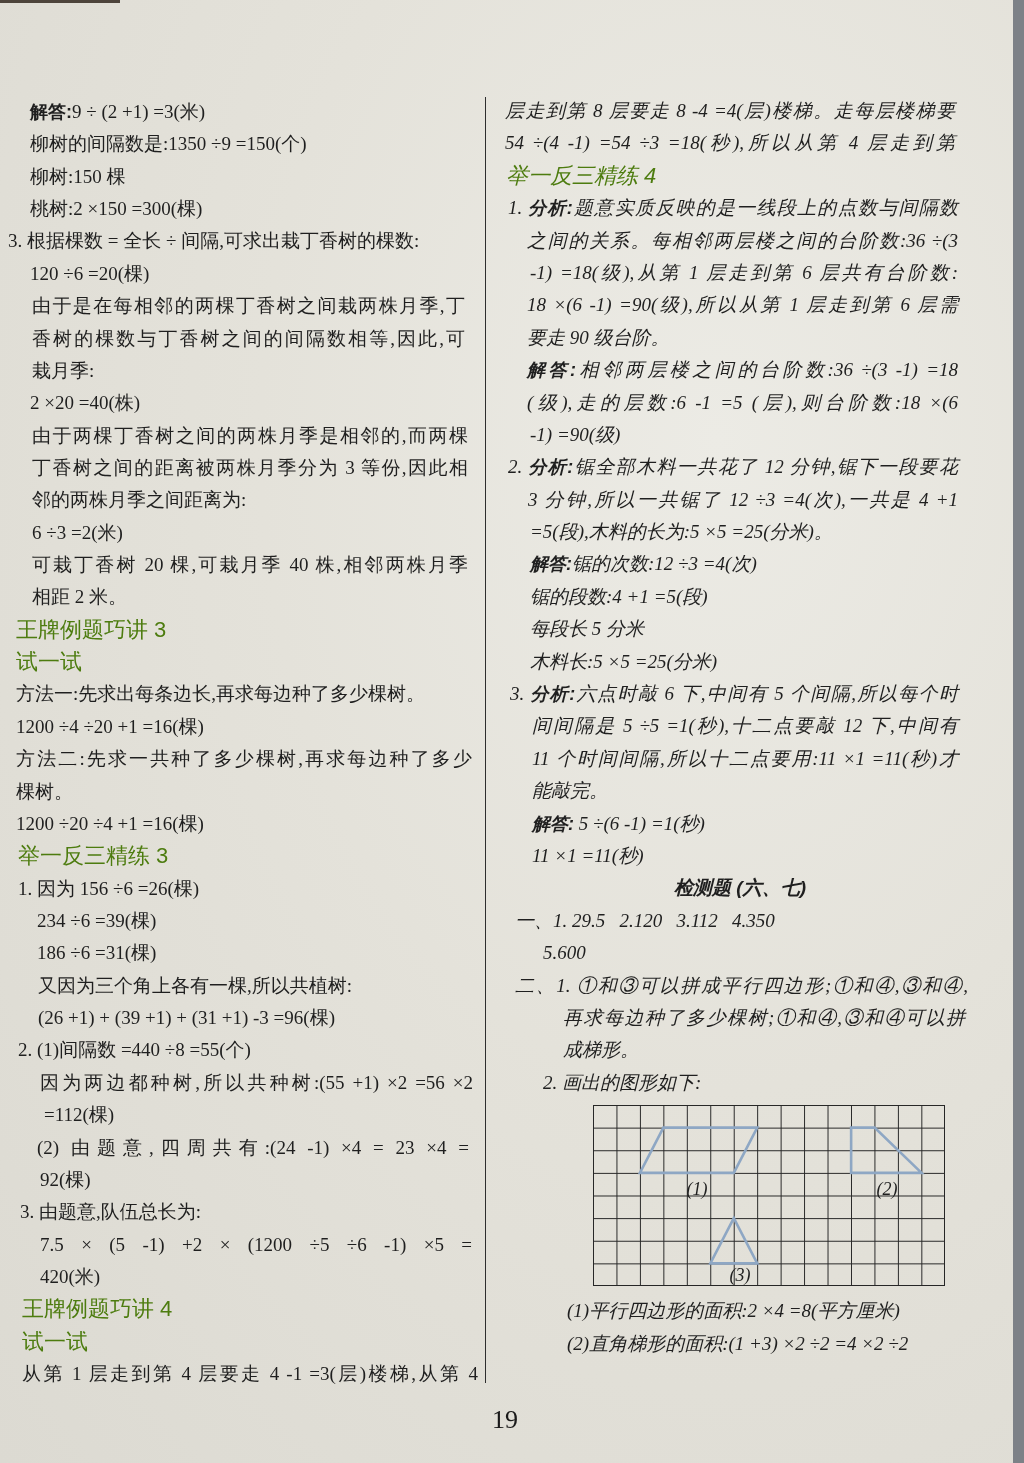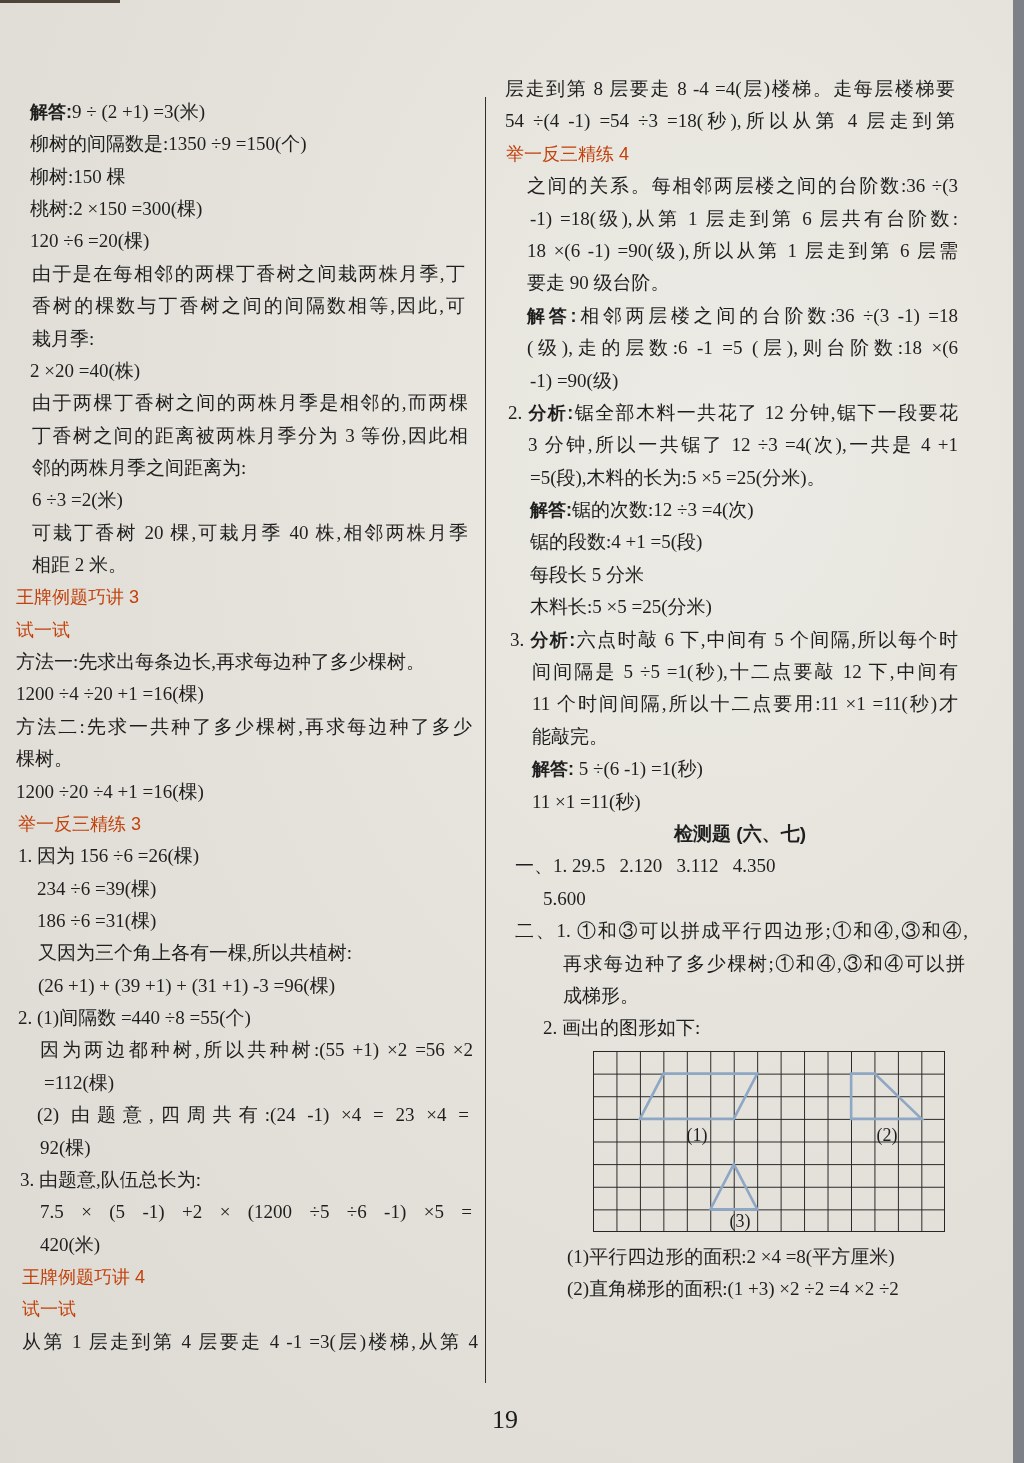--- a/index.html
+++ b/index.html
@@ -7,29 +7,29 @@
     width: 1024px; height: 1463px; position: relative; overflow: hidden;
     background: radial-gradient(ellipse at 70% 30%, #ecebe5 0%, #e4e2da 45%, #dcdad2 100%);
     font-family: "Liberation Serif", "DejaVu Serif", serif;
     color: #1f1f1f;
   }
   .edge-strip { position: absolute; top: 0; right: 0; width: 11px; height: 1463px; background: #7d8187; }
   .corner-strip { position: absolute; top: 0; left: 0; width: 120px; height: 3px; background: #4d443b; }
   .divider { position: absolute; left: 485px; top: 97px; width: 1px; height: 1286px; background: #2e2e2e; }
   .col { position: absolute; left: 0; width: 1013px; }
   .col-left { top: 96px; }
-  .col-right { top: 73px; }
+  .col-right { top: 95px; font-style: italic; }
   .ln {
     display: block; white-space: pre; font-size: 19px;
     height: 32.36px; line-height: 32.36px; box-sizing: border-box;
   }
   .col-right .ln { height: 32.4px; line-height: 32.4px; }
   .j { text-align: justify; text-align-last: justify; }
   .kw { font-family: "Liberation Sans", "DejaVu Sans", sans-serif; font-weight: bold; font-size: 18px; }
-  .hd { font-family: "Liberation Sans", "DejaVu Sans", sans-serif; color: #c2410c; font-size: 18px; }
+  .hd { font-family: "Liberation Sans", "DejaVu Sans", sans-serif; color: #4d7c0f; font-size: 22px; }
   .title { font-family: "Liberation Sans", "DejaVu Sans", sans-serif; font-weight: bold; text-align: center; }
   .grid-block { position: relative; height: 196.2px; }
   .grid {
     position: absolute; left: 593px; top: 6.2px; width: 352px; height: 181px; box-sizing: border-box;
     background-image:
       linear-gradient(to right, #262626 1.3px, transparent 1.3px),
       linear-gradient(to bottom, #262626 1.3px, transparent 1.3px);
     background-size: 23.466px 22.625px;
     border-right: 1.3px solid #262626; border-bottom: 1.3px solid #262626;
   }
@@ -49,20 +49,21 @@
 
 <div class="corner-strip"></div>
 <div class="edge-strip"></div>
 <div class="divider"></div>
 
 <div class="col col-left">
   <div class="ln" style="margin-left:30px"><b class="kw">解答:</b><span>9 ÷ (2 +1) =3(米)</span></div>
   <div class="ln" style="margin-left:30px">柳树的间隔数是:1350 ÷9 =150(个)</div>
   <div class="ln" style="margin-left:30px">柳树:150 棵</div>
   <div class="ln" style="margin-left:30px">桃树:2 ×150 =300(棵)</div>
+  <div class="ln" style="margin-left:8px">3. 根据棵数 = 全长 ÷ 间隔,可求出栽丁香树的棵数:</div>
   <div class="ln" style="margin-left:30px">120 ÷6 =20(棵)</div>
   <div class="ln j" style="margin-left:32px;width:433px">由于是在每相邻的两棵丁香树之间栽两株月季,丁</div>
   <div class="ln j" style="margin-left:32px;width:433px">香树的棵数与丁香树之间的间隔数相等,因此,可</div>
   <div class="ln" style="margin-left:32px">栽月季:</div>
   <div class="ln" style="margin-left:30px">2 ×20 =40(株)</div>
   <div class="ln j" style="margin-left:32px;width:436px">由于两棵丁香树之间的两株月季是相邻的,而两棵</div>
   <div class="ln j" style="margin-left:32px;width:436px">丁香树之间的距离被两株月季分为 3 等份,因此相</div>
   <div class="ln" style="margin-left:32px">邻的两株月季之间距离为:</div>
   <div class="ln" style="margin-left:32px">6 ÷3 =2(米)</div>
   <div class="ln j" style="margin-left:32px;width:436px">可栽丁香树 20 棵,可栽月季 40 株,相邻两株月季</div>
@@ -90,20 +91,21 @@
   <div class="ln" style="margin-left:40px">420(米)</div>
   <div class="ln hd" style="margin-left:22px">王牌例题巧讲 4</div>
   <div class="ln hd" style="margin-left:22px">试一试</div>
   <div class="ln j" style="margin-left:22px;width:456px">从第 1 层走到第 4 层要走 4 -1 =3(层)楼梯,从第 4</div>
 </div>
 
 <div class="col col-right">
   <div class="ln j" style="margin-left:505px;width:450px">层走到第 8 层要走 8 -4 =4(层)楼梯。走每层楼梯要</div>
   <div class="ln j" style="margin-left:505px;width:450px">54 ÷(4 -1) =54 ÷3 =18(秒),所以从第 4 层走到第</div>
   <div class="ln hd" style="margin-left:506px">举一反三精练 4</div>
+  <div class="ln j" style="margin-left:508px;width:450px"><span>1. </span><b class="kw">分析:</b><span>题意实质反映的是一线段上的点数与间隔数</span></div>
   <div class="ln j" style="margin-left:527px;width:431px">之间的关系。每相邻两层楼之间的台阶数:36 ÷(3</div>
   <div class="ln j" style="margin-left:530px;width:428px">-1) =18(级),从第 1 层走到第 6 层共有台阶数:</div>
   <div class="ln j" style="margin-left:527px;width:431px">18 ×(6 -1) =90(级),所以从第 1 层走到第 6 层需</div>
   <div class="ln" style="margin-left:527px">要走 90 级台阶。</div>
   <div class="ln j" style="margin-left:527px;width:431px"><b class="kw">解答:</b><span>相邻两层楼之间的台阶数:36 ÷(3 -1) =18</span></div>
   <div class="ln j" style="margin-left:527px;width:431px">(级),走的层数:6 -1 =5 (层),则台阶数:18 ×(6</div>
   <div class="ln" style="margin-left:530px">-1) =90(级)</div>
   <div class="ln j" style="margin-left:508px;width:450px"><span>2. </span><b class="kw">分析:</b><span>锯全部木料一共花了 12 分钟,锯下一段要花</span></div>
   <div class="ln j" style="margin-left:528px;width:430px">3 分钟,所以一共锯了 12 ÷3 =4(次),一共是 4 +1</div>
   <div class="ln" style="margin-left:530px">=5(段),木料的长为:5 ×5 =25(分米)。</div>

